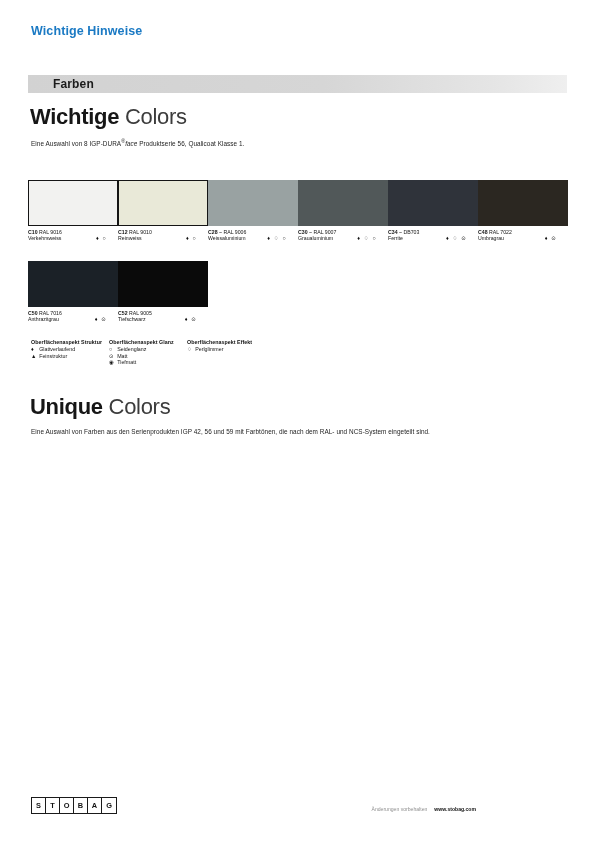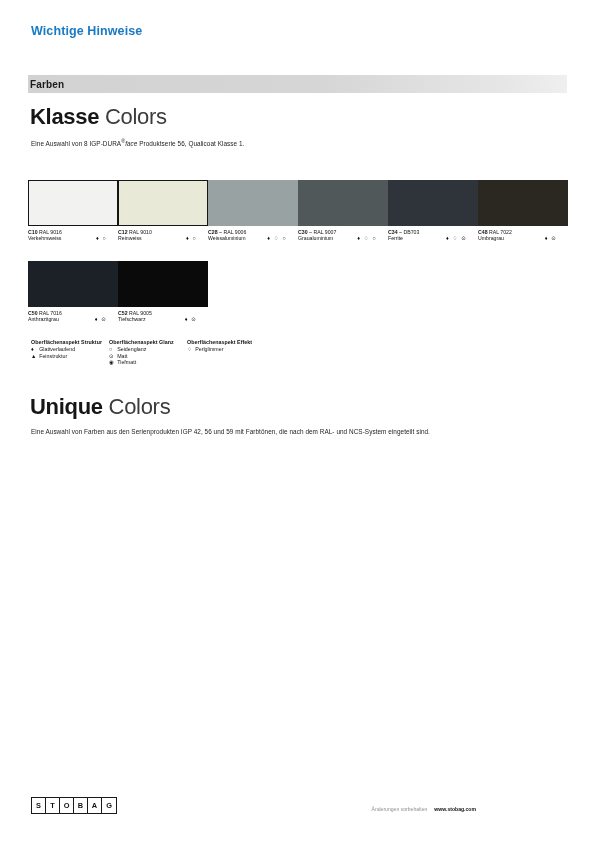--- a/index.html
+++ b/index.html
@@ -20,21 +20,21 @@
   }
 
   
   .section-bar {
     position: absolute; left: 28px; top: 75px;
     width: 539px; height: 18px;
     background: linear-gradient(to right, #d2d2d2 0%, #d6d6d6 55%, #e6e6e6 88%, #efefef 100%);
     display: flex; align-items: center;
   }
   .section-bar .label {
-    padding-left: 2px; font-size: 10px; font-weight: bold; color: #1b1b1b;
+    padding-left: 25px; font-size: 12px; font-weight: bold; color: #1b1b1b;
     letter-spacing: .15px;
   }
 
   
   .family-heading {
     position: absolute; left: 30px;
     font-size: 22px; letter-spacing: -.3px; white-space: nowrap;
   }
   .family-heading .strong { font-weight: bold; color: #161616; }
   .family-heading .light { font-weight: normal; color: #3c3c3c; margin-top: 21px; }
@@ -115,21 +115,21 @@
 
 <div class="page">
 
   <div class="doc-title">Wichtige Hinweise</div>
 
   <div class="section-bar">
     <span class="label">Farben</span>
   </div>
 
   <div class="family-heading" id="classic-heading">
-    <span class="strong">Klasse</span>
+    <span class="strong">Wichtige</span>
     <span class="light">Colors</span>
   </div>
   <div class="family-sub" id="classic-sub">
     <span>Eine Auswahl von 8 IGP-DURA</span><sup>®</sup><i>face</i><span> Produktserie 56, Qualicoat Klasse 1.</span>
   </div>
 
   <div class="swatch-grid" id="row1">
     <div class="swatch-row" id="swatch-row-1">
         <div class="swatch-cell">
           <div class="swatch-chip bordered" style="background: rgb(242, 242, 240);"></div>

